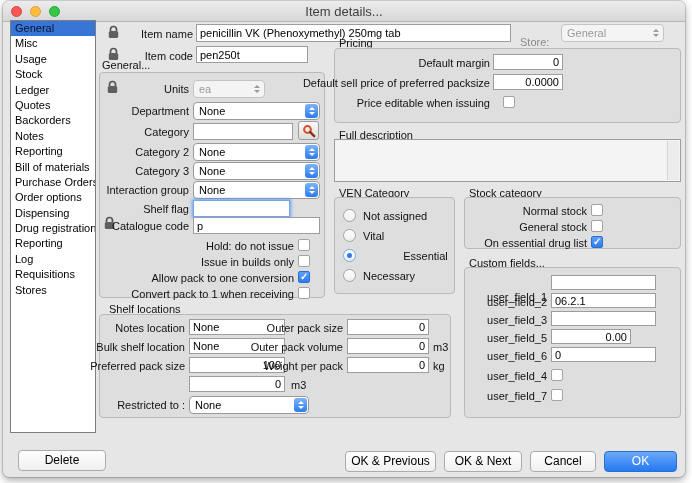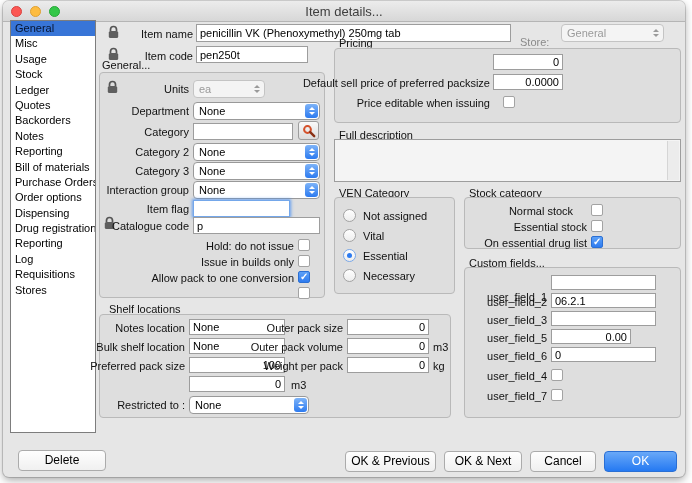--- a/index.html
+++ b/index.html
@@ -174,36 +174,37 @@
 
   <div class="lbl" style="left:88px;top:183px;width:98px;">Interaction group</div>
   <div class="dd" style="left:190px;top:180px;width:127px;">
     <span class="dd-text">None</span>
     <span class="dd-cap">
         <i class="up"></i>
         <i class="dn"></i>
       </span>
   </div>
 
-  <div class="lbl" style="left:96px;top:202px;width:90px;">Item flag</div>
+  <div class="lbl" style="left:96px;top:202px;width:90px;">Shelf flag</div>
   <input class="inp focus" style="left: 190px; top: 199px; width: 97px;" value="">
 
   <svg class="lock" style="left:100px;top:215px;" viewBox="0 0 13 14">
       <path d="M3.5 6V4.5a3 3 0 0 1 6 0V6" fill="none" stroke="#555" stroke-width="1.7"></path>
       <rect x="1.8" y="6" width="9.4" height="7" rx="1.6" fill="#5f5f5f"></rect>
     </svg>
   <div class="lbl" style="left:108px;top:219px;width:78px;">Catalogue code</div>
   <input class="inp" style="left: 190px; top: 216px; width: 127px;" value="p">
 
   <div class="lbl" style="left:96px;top:239px;width:195px;">Hold: do not issue</div>
   <span class="cb" style="left:295px;top:238px;"></span>
   <div class="lbl" style="left:96px;top:255px;width:195px;">Issue in builds only</div>
   <span class="cb" style="left:295px;top:254px;"></span>
   <div class="lbl" style="left:96px;top:271px;width:195px;">Allow pack to one conversion</div>
   <span class="cb checked" style="left:295px;top:270px;"></span>
+  <div class="lbl" style="left:96px;top:287px;width:195px;">Convert pack to 1 when receiving</div>
   <span class="cb" style="left:295px;top:286px;"></span>
 
   <div class="sec" style="left:106px;top:302px;">Shelf locations</div>
   <div class="box" style="left:96px;top:313px;width:352px;height:104px;"></div>
 
   <div class="lbl" style="left:40px;top:321px;width:142px;">Notes location</div>
   <input class="inp" style="left: 186px; top: 318px; width: 96px; height: 16px;" value="None">
   <div class="lbl" style="left:40px;top:340px;width:142px;">Bulk shelf location</div>
   <input class="inp" style="left: 186px; top: 337px; width: 96px; height: 16px;" value="None">
   <div class="lbl" style="left:40px;top:359px;width:142px;">Preferred pack size</div>
@@ -223,47 +224,48 @@
   <input class="inp r" style="left: 344px; top: 318px; width: 82px; height: 16px;" value="0">
   <div class="lbl" style="left:230px;top:340px;width:110px;">Outer pack volume</div>
   <input class="inp r" style="left: 344px; top: 337px; width: 82px; height: 16px;" value="0">
   <div class="unit" style="left:430px;top:340px;">m3</div>
   <div class="lbl" style="left:230px;top:359px;width:110px;">Weight per pack</div>
   <input class="inp r" style="left: 344px; top: 356px; width: 82px; height: 16px;" value="0">
   <div class="unit" style="left:430px;top:359px;">kg</div>
 
   <div class="sec" style="left:336px;top:36px;">Pricing</div>
   <div class="box" style="left:331px;top:47px;width:347px;height:75px;"></div>
+  <div class="lbl" style="left:287px;top:56px;width:200px;">Default margin</div>
   <input class="inp r" style="left: 490px; top: 53px; width: 70px; height: 16px;" value="0">
   <div class="lbl" style="left:287px;top:76px;width:200px;">Default sell price of preferred packsize</div>
   <input class="inp r" style="left: 490px; top: 73px; width: 70px; height: 16px;" value="0.0000">
   <div class="lbl" style="left:287px;top:96px;width:200px;">Price editable when issuing</div>
   <span class="cb" style="left:500px;top:95px;"></span>
 
   <div class="sec" style="left:336px;top:128px;">Full description</div>
   <div class="textarea" style="left:331px;top:138px;width:347px;height:43px;">
     <div class="scrolltrack"></div>
   </div>
 
   <div class="sec" style="left:336px;top:186px;">VEN Category</div>
   <div class="box" style="left:331px;top:196px;width:121px;height:97px;"></div>
   <span class="radio" style="left:340px;top:208px;"></span>
   <div class="lbl left" style="left:360px;top:209px;width:85px;">Not assigned</div>
   <span class="radio" style="left:340px;top:228px;"></span>
   <div class="lbl left" style="left:360px;top:229px;width:85px;">Vital</div>
   <span class="radio selected" style="left:340px;top:248px;"></span>
-  <div class="lbl left" style="left:360px;top:249px;width:85px;">Essential</div>
+  <div class="lbl left" style="left:380px;top:249px;width:85px;text-align:center;">Essential</div>
   <span class="radio" style="left:340px;top:268px;"></span>
   <div class="lbl left" style="left:360px;top:269px;width:85px;">Necessary</div>
 
   <div class="sec" style="left:466px;top:186px;">Stock category</div>
   <div class="box" style="left:461px;top:196px;width:217px;height:52px;"></div>
-  <div class="lbl" style="left:468px;top:204px;width:140px;text-align:center;">Normal stock</div>
+  <div class="lbl" style="left:444px;top:204px;width:140px;">Normal stock</div>
   <span class="cb" style="left:588px;top:203px;"></span>
-  <div class="lbl" style="left:444px;top:220px;width:140px;">Essential stock</div>
+  <div class="lbl" style="left:444px;top:220px;width:140px;">General stock</div>
   <span class="cb" style="left:588px;top:219px;"></span>
   <div class="lbl" style="left:444px;top:236px;width:140px;">On essential drug list</div>
   <span class="cb checked" style="left:588px;top:235px;"></span>
 
   <div class="sec" style="left:466px;top:256px;">Custom fields...</div>
   <div class="box" style="left:461px;top:266px;width:217px;height:151px;"></div>
   <div class="lbl" style="left:444px;top:290px;width:100px;">user_field_1</div>
   <input class="inp" style="left: 548px; top: 274px; width: 105px; height: 15px;" value="">
   <div class="lbl" style="left:444px;top:295px;width:100px;">user_field_2</div>
   <input class="inp" style="left: 548px; top: 292px; width: 105px; height: 15px;" value="06.2.1">

